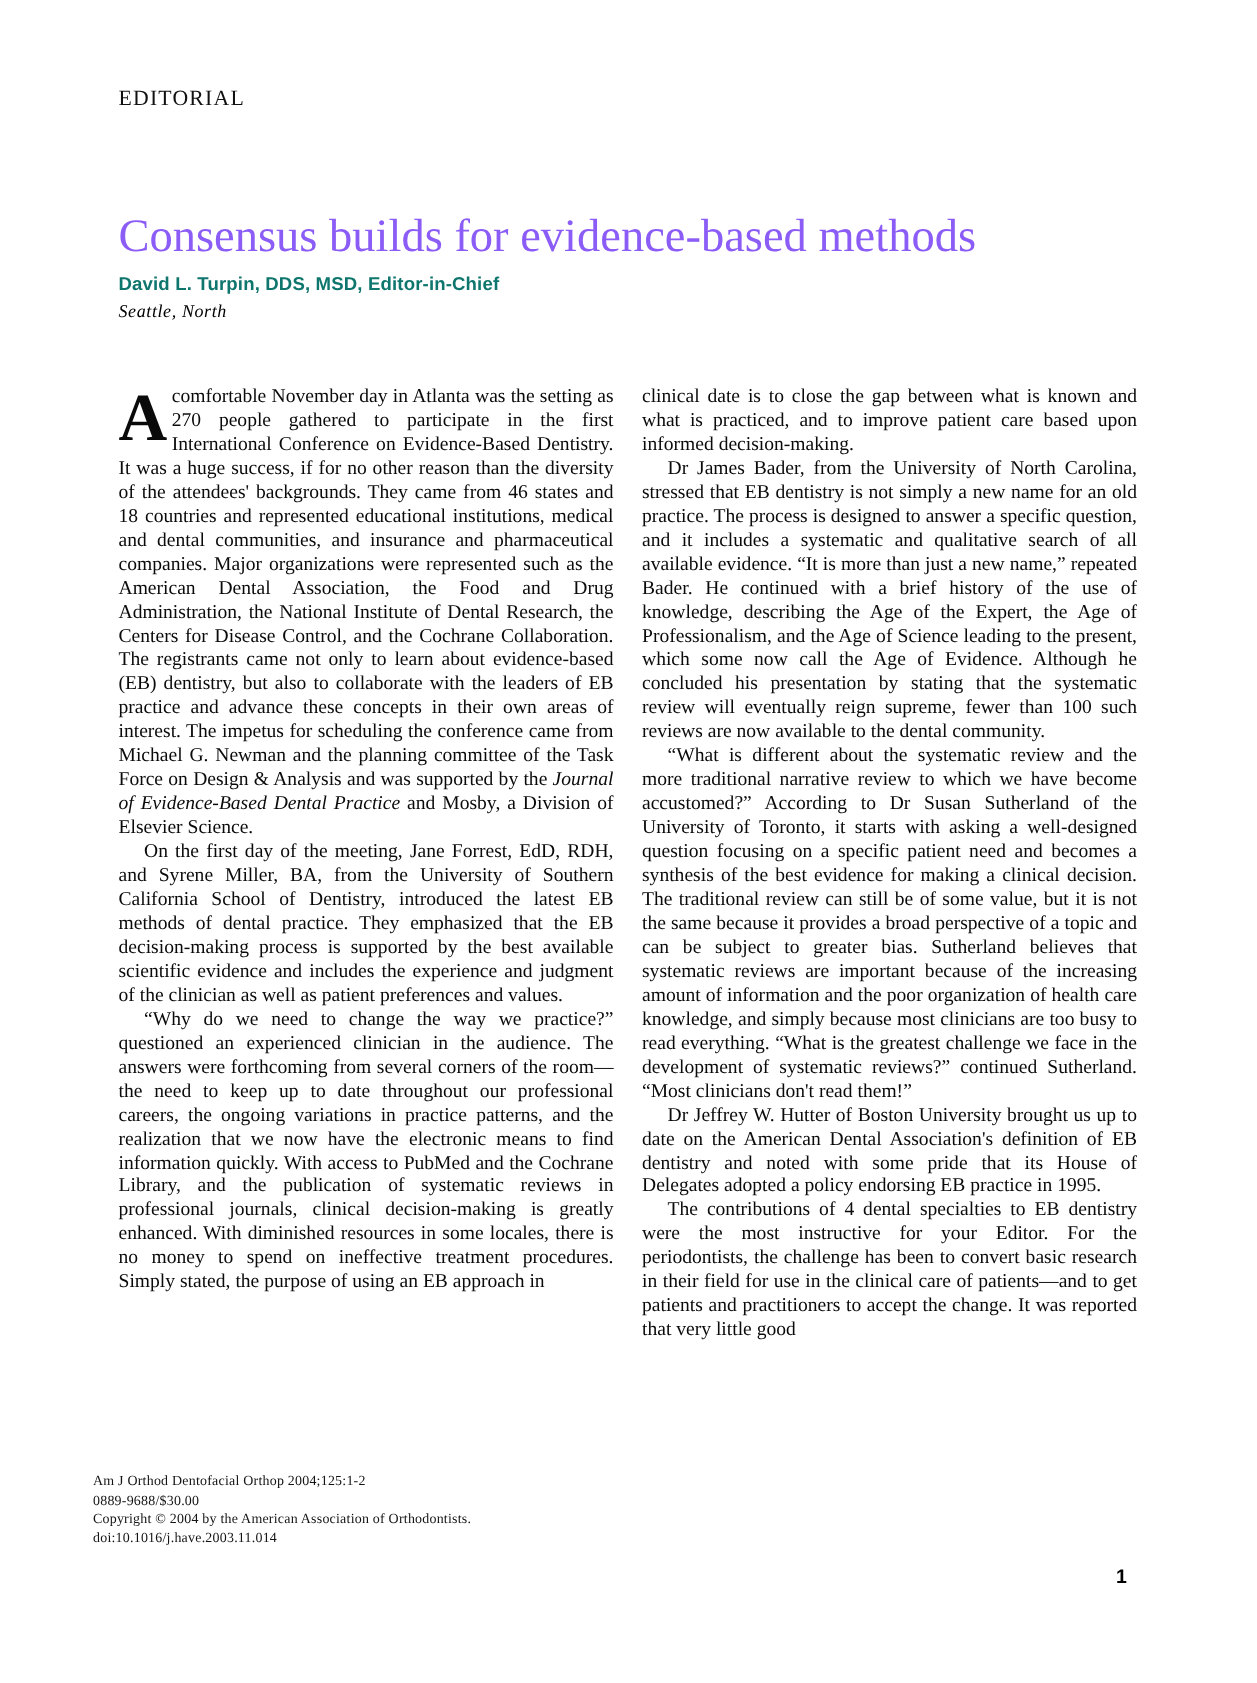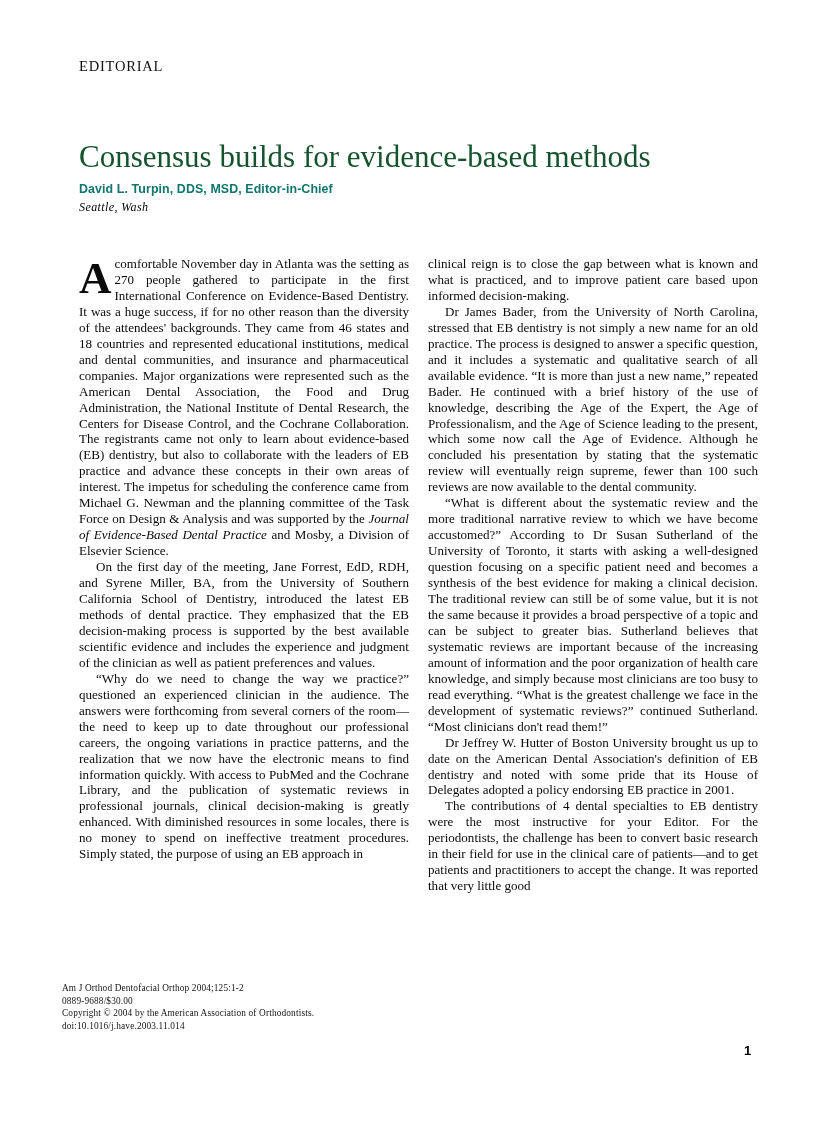--- a/index.html
+++ b/index.html
@@ -37,21 +37,21 @@
 
   .article-title {
     position: absolute;
     left: 79px;
     top: 118px;
     width: 690px;
     font-family: "Liberation Serif", "DejaVu Serif", serif;
     font-size: 31px;
     font-weight: 400;
     line-height: 36px;
-    color: #14532d;
+    color: #8b5cf6;
   }
 
   .byline {
     position: absolute;
     left: 79px;
     top: 182px;
     font-family: "Liberation Sans", "DejaVu Sans", sans-serif;
     font-size: 12.4px;
     font-weight: bold;
     letter-spacing: 0.1px;
@@ -132,35 +132,35 @@
 <body>
 
 <div class="page">
 
   <div class="editorial-kicker">EDITORIAL</div>
 
   <h1 class="article-title">Consensus builds for evidence-based methods</h1>
 
   <div class="byline">David L. Turpin, DDS, MSD, Editor-in-Chief</div>
 
-  <div class="affiliation">Seattle, Wash</div>
+  <div class="affiliation">Seattle, North</div>
 
   <div class="col col-left">
     <p class="no-indent">
       <span class="dropcap">A</span><span>comfortable November day in Atlanta was the setting as 270 people gathered to participate in the first International Conference on Evidence-Based Dentistry. It was a huge success, if for no other reason than the diversity of the attendees' backgrounds. They came from 46 states and 18 countries and represented educational institutions, medical and dental communities, and insurance and pharmaceutical companies. Major organizations were represented such as the American Dental Association, the Food and Drug Administration, the National Institute of Dental Research, the Centers for Disease Control, and the Cochrane Collaboration. The registrants came not only to learn about evidence-based (EB) dentistry, but also to collaborate with the leaders of EB practice and advance these concepts in their own areas of interest. The impetus for scheduling the conference came from Michael G. Newman and the planning committee of the Task Force on Design &amp; Analysis and was supported by the </span><span class="it">Journal of Evidence-Based Dental Practice</span><span> and Mosby, a Division of Elsevier Science.</span>
     </p>
     <p>On the first day of the meeting, Jane Forrest, EdD, RDH, and Syrene Miller, BA, from the University of Southern California School of Dentistry, introduced the latest EB methods of dental practice. They emphasized that the EB decision-making process is supported by the best available scientific evidence and includes the experience and judgment of the clinician as well as patient preferences and values.</p>
     <p>“Why do we need to change the way we practice?” questioned an experienced clinician in the audience. The answers were forthcoming from several corners of the room—the need to keep up to date throughout our professional careers, the ongoing variations in practice patterns, and the realization that we now have the electronic means to find information quickly. With access to PubMed and the Cochrane Library, and the publication of systematic reviews in professional journals, clinical decision-making is greatly enhanced. With diminished resources in some locales, there is no money to spend on ineffective treatment procedures. Simply stated, the purpose of using an EB approach in</p>
   </div>
 
   <div class="col col-right">
-    <p class="no-indent">clinical reign is to close the gap between what is known and what is practiced, and to improve patient care based upon informed decision-making.</p>
+    <p class="no-indent">clinical date is to close the gap between what is known and what is practiced, and to improve patient care based upon informed decision-making.</p>
     <p>Dr James Bader, from the University of North Carolina, stressed that EB dentistry is not simply a new name for an old practice. The process is designed to answer a specific question, and it includes a systematic and qualitative search of all available evidence. “It is more than just a new name,” repeated Bader. He continued with a brief history of the use of knowledge, describing the Age of the Expert, the Age of Professionalism, and the Age of Science leading to the present, which some now call the Age of Evidence. Although he concluded his presentation by stating that the systematic review will eventually reign supreme, fewer than 100 such reviews are now available to the dental community.</p>
     <p>“What is different about the systematic review and the more traditional narrative review to which we have become accustomed?” According to Dr Susan Sutherland of the University of Toronto, it starts with asking a well-designed question focusing on a specific patient need and becomes a synthesis of the best evidence for making a clinical decision. The traditional review can still be of some value, but it is not the same because it provides a broad perspective of a topic and can be subject to greater bias. Sutherland believes that systematic reviews are important because of the increasing amount of information and the poor organization of health care knowledge, and simply because most clinicians are too busy to read everything. “What is the greatest challenge we face in the development of systematic reviews?” continued Sutherland. “Most clinicians don't read them!”</p>
-    <p>Dr Jeffrey W. Hutter of Boston University brought us up to date on the American Dental Association's definition of EB dentistry and noted with some pride that its House of Delegates adopted a policy endorsing EB practice in 2001.</p>
+    <p>Dr Jeffrey W. Hutter of Boston University brought us up to date on the American Dental Association's definition of EB dentistry and noted with some pride that its House of Delegates adopted a policy endorsing EB practice in 1995.</p>
     <p>The contributions of 4 dental specialties to EB dentistry were the most instructive for your Editor. For the periodontists, the challenge has been to convert basic research in their field for use in the clinical care of patients—and to get patients and practitioners to accept the change. It was reported that very little good</p>
   </div>
 
   <div class="footer-note">
     <div>Am J Orthod Dentofacial Orthop 2004;125:1-2</div>
     <div>0889-9688/$30.00</div>
     <div>Copyright © 2004 by the American Association of Orthodontists.</div>
     <div>doi:10.1016/j.have.2003.11.014</div>
   </div>
 

